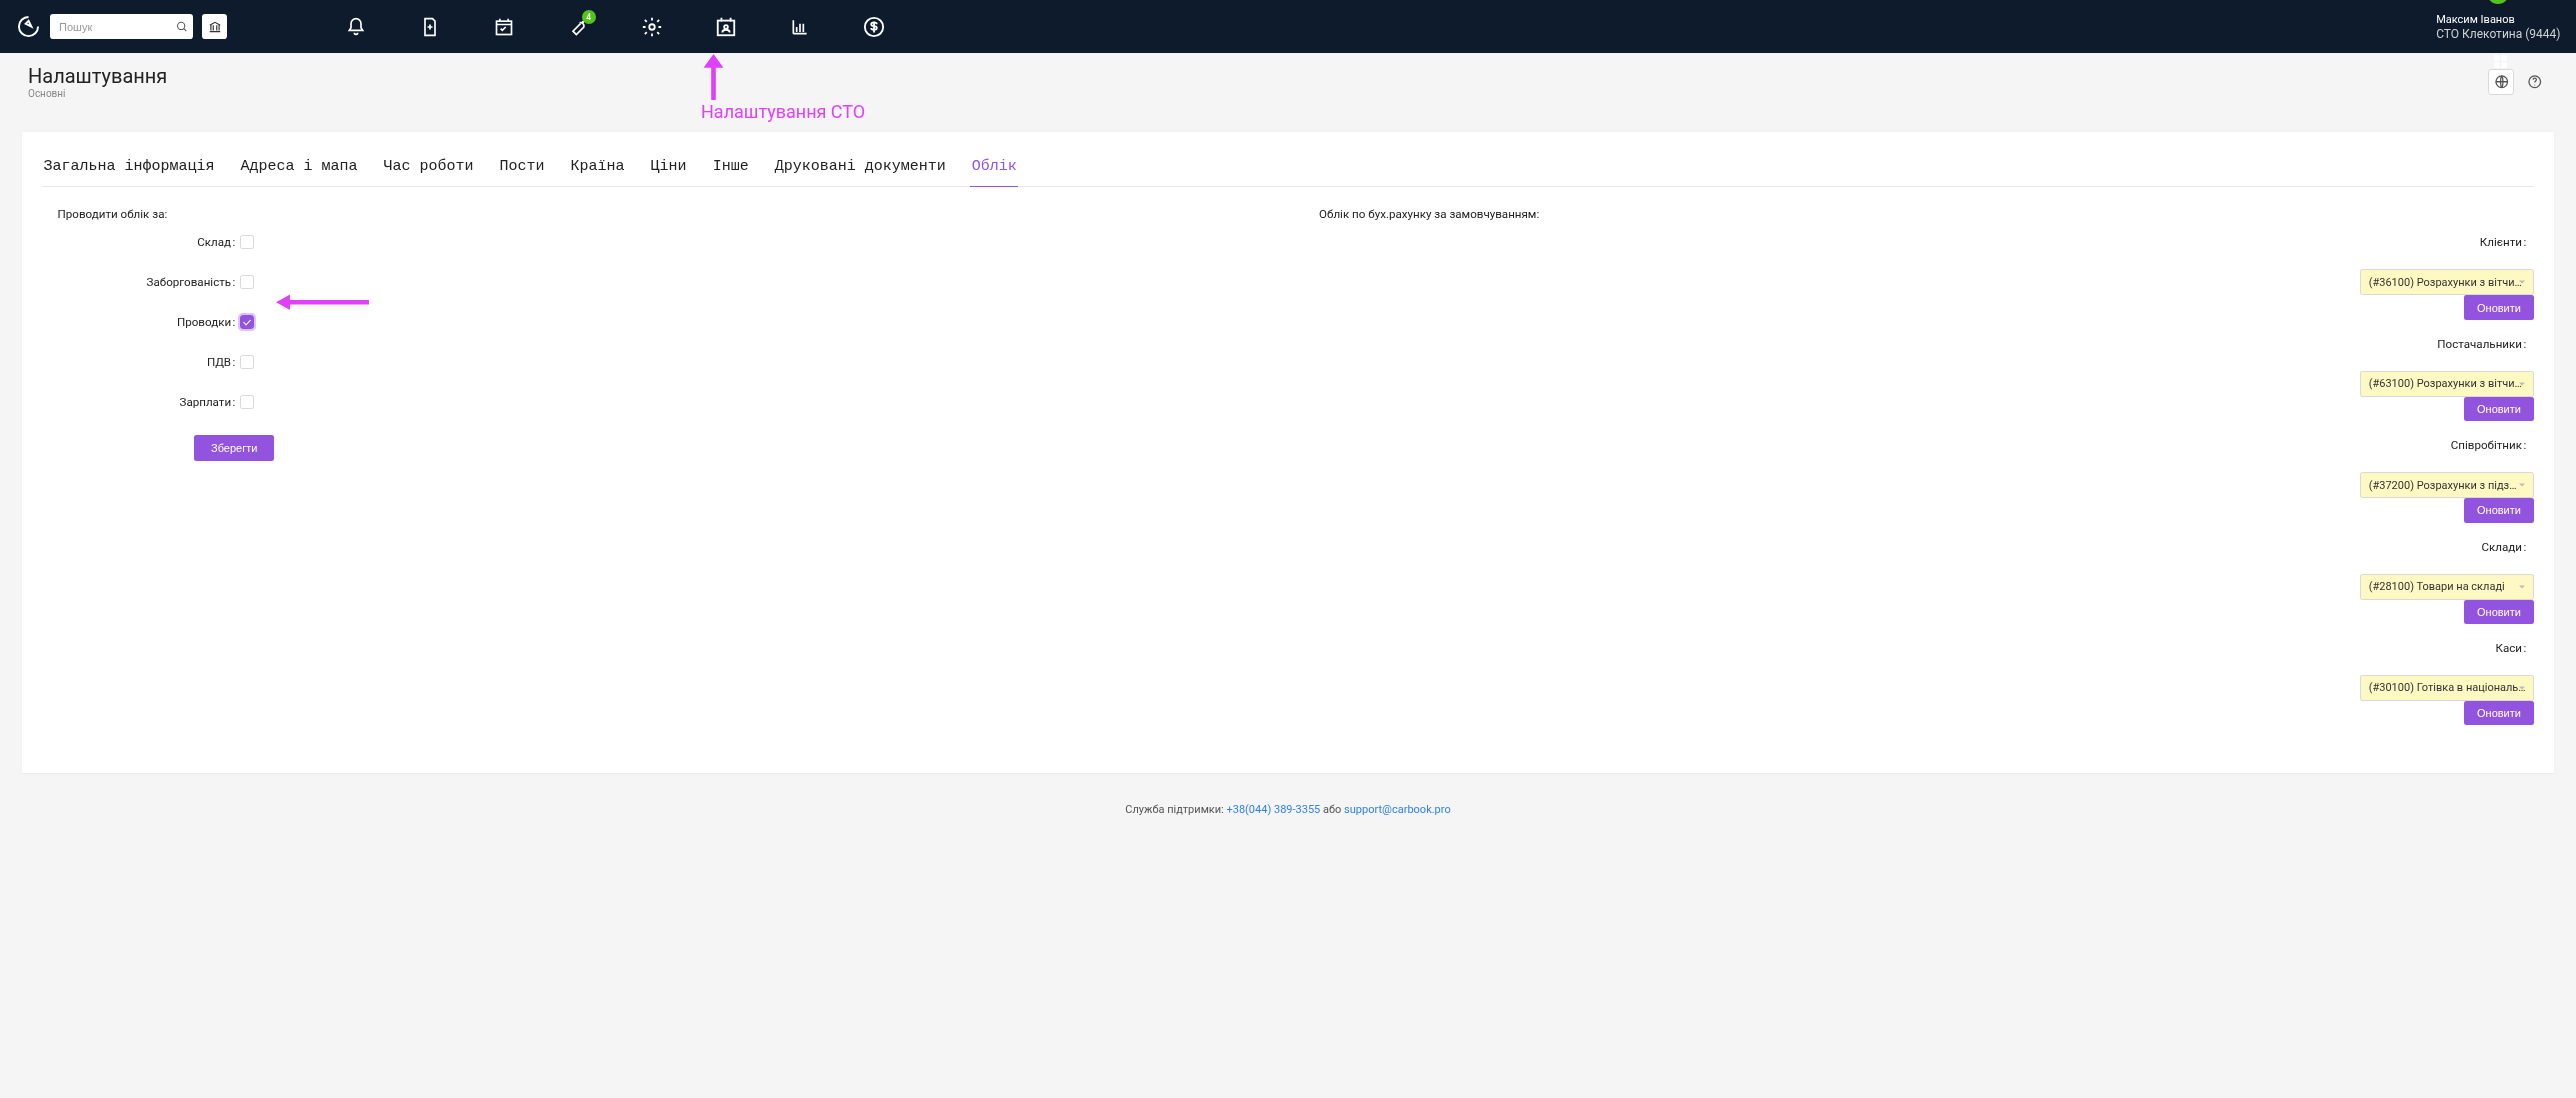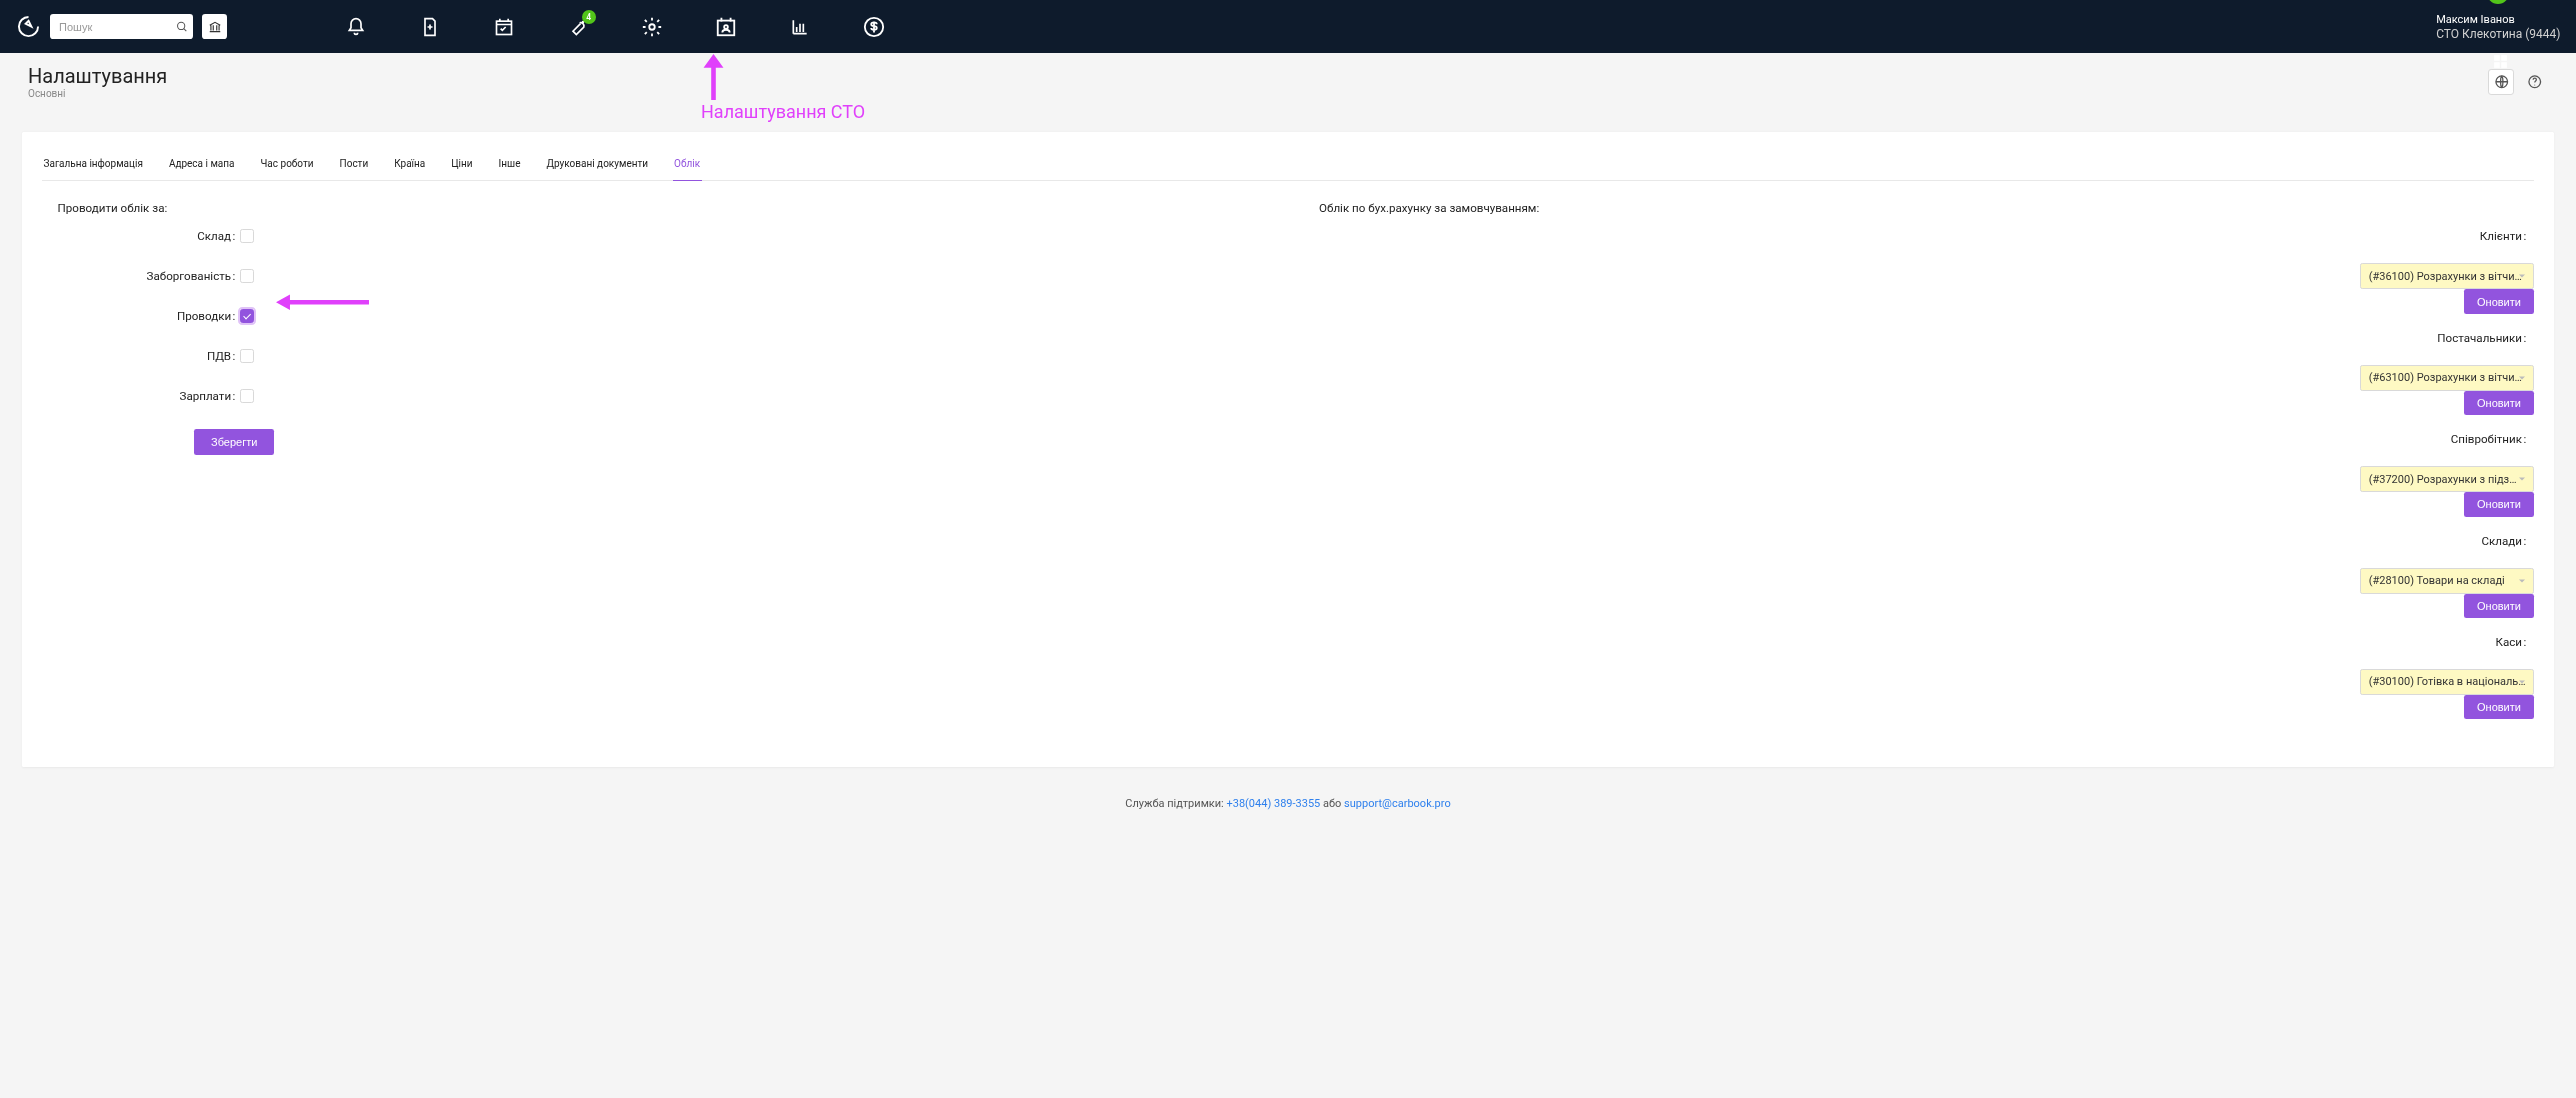--- a/index.html
+++ b/index.html
@@ -33,21 +33,21 @@
 
   
   .annotation-arrow-up { position:absolute; top:54px; left:702px; color:#e040fb; font-size: 48px; line-height: 0.6; pointer-events:none; }
   .annotation-label { position:absolute; top:101px; left:701px; color:#e040fb; font-size:18px; pointer-events:none; }
   .annotation-arrow-left { position:absolute; top:293px; left:276px; pointer-events:none; }
   .rel-wrap { position: relative; }
 
   
   .card { background:#fff; margin: 22px; border-radius: 1.5px; padding: 20px 20px 31px; box-shadow: 0 0.8px 2.3px rgba(0,0,0,0.05); }
   .tabs { display:flex; gap: 23px; border-bottom: 0.8px solid #e8e8e8; margin-bottom: 20px; }
-  .tab { padding: 6.2px 1.5px 11px; font-size: 10px; color: #222; cursor:pointer; }
+  .tab { padding: 6.2px 1.5px 11px; font-size: 15px; color: #222; cursor:pointer;font-family:Liberation Mono, monospace; }
   .tab.active { color: #9254de; border-bottom: 1.5px solid #9254de; margin-bottom: -0.8px; }
 
   .content { display:flex; gap: 31px; }
   .col { flex:1; }
   .section-head { font-size: 11.6px; color:#222; margin-bottom: 14px; padding-left: 15.5px; }
 
   .form-row { display:flex; align-items:flex-end; margin-bottom: 26px; }
   .form-row.tight { margin-bottom: 17px; flex-direction: column; }
   .form-label { text-align:right; font-size:11.6px; color:#222; white-space:nowrap; }
   .col-left .form-label { width: 198px; padding-right: 4.6px; }

